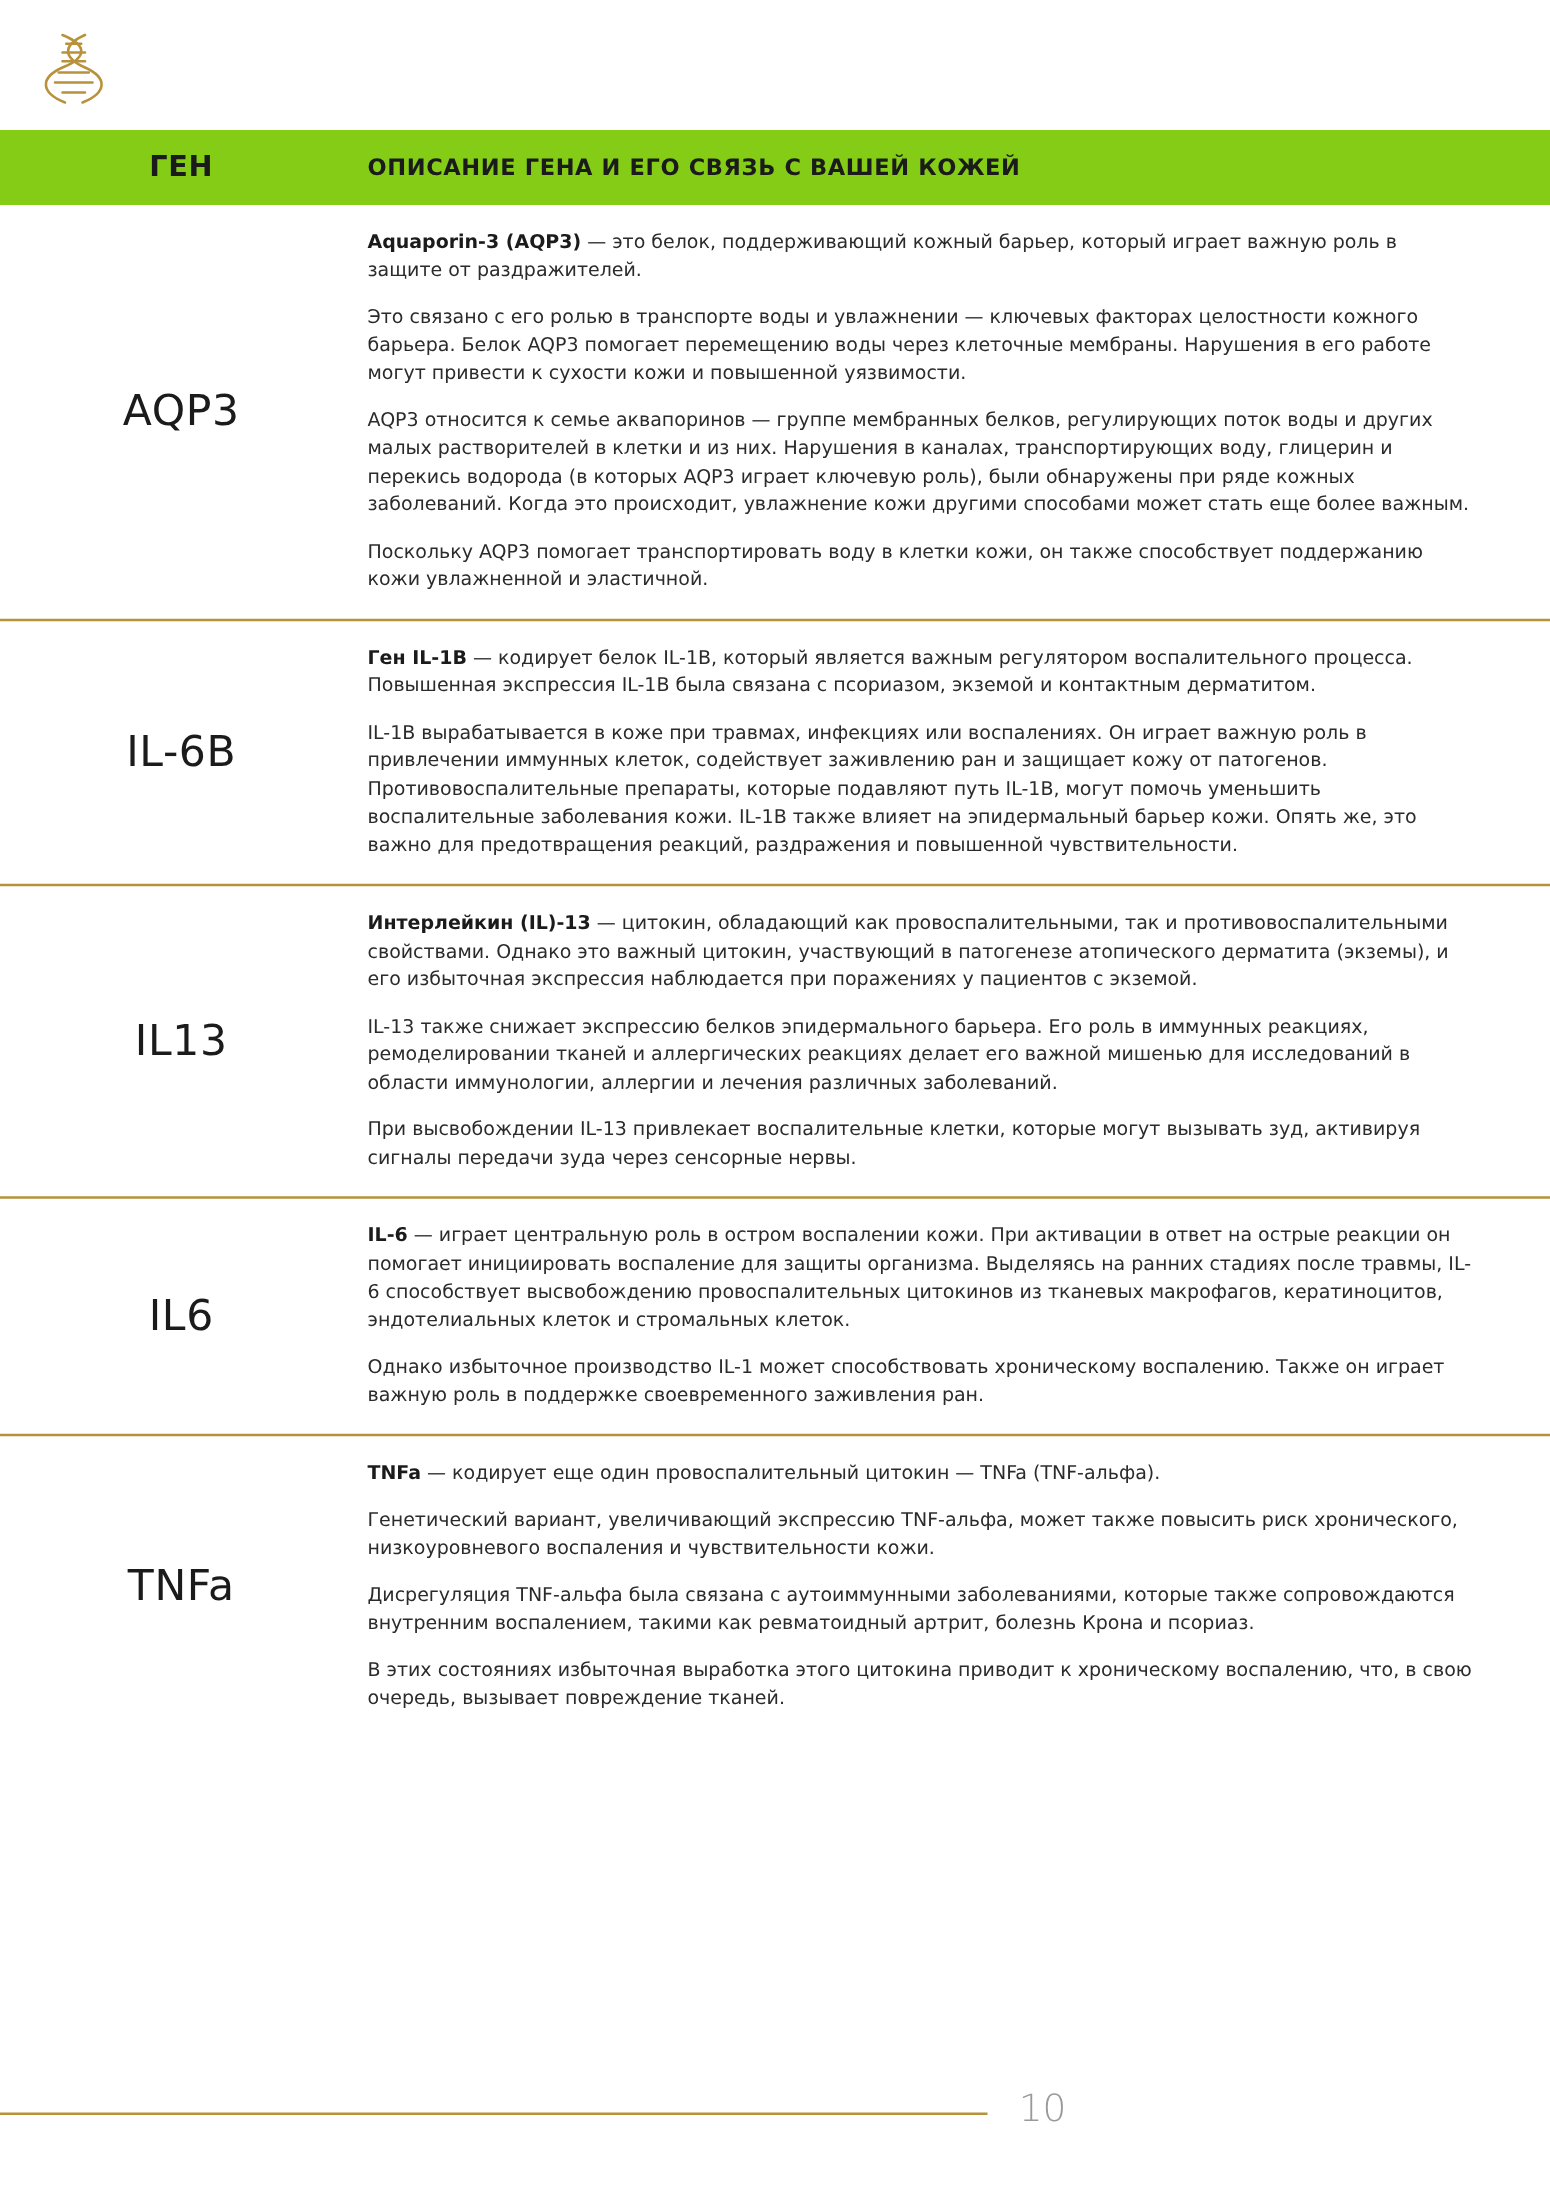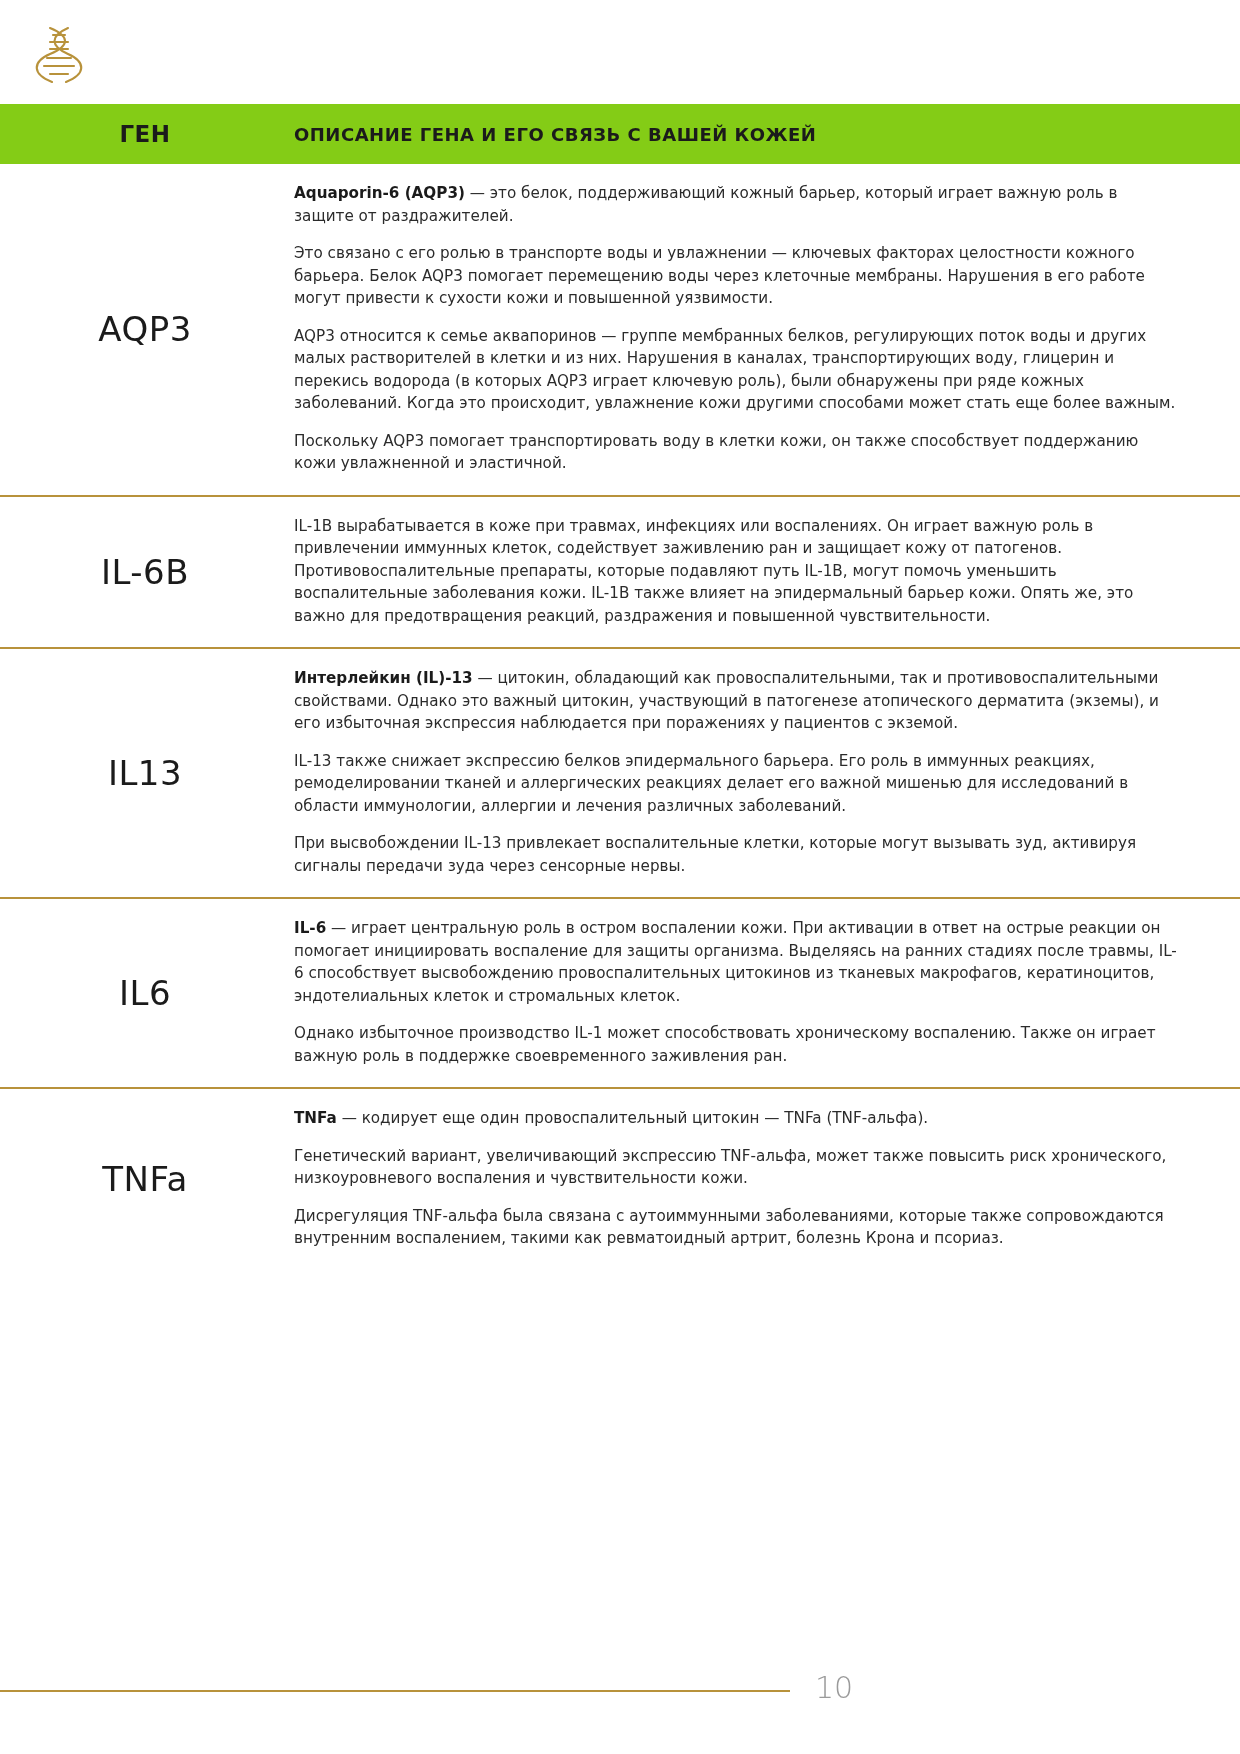--- a/index.html
+++ b/index.html
@@ -135,29 +135,30 @@
 
 <div class="table-head">
   <div class="th-gene">ГЕН</div>
   <div class="th-desc">ОПИСАНИЕ ГЕНА И ЕГО СВЯЗЬ С ВАШЕЙ КОЖЕЙ</div>
 </div>
 
 <div class="rows">
     <div class="row">
       <div class="gene-cell">AQP3</div>
       <div class="desc-cell">
-        <p class="para"><b>Aquaporin-6 (AQP3)</b><span> — это белок, поддерживающий кожный барьер, который играет важную роль в защите от раздражителей.</span></p>
+        <p class="para"><b>Aquaporin-3 (AQP3)</b><span> — это белок, поддерживающий кожный барьер, который играет важную роль в защите от раздражителей.</span></p>
         <p class="para"><span>Это связано с его ролью в транспорте воды и увлажнении — ключевых факторах целостности кожного барьера. Белок AQP3 помогает перемещению воды через клеточные мембраны. Нарушения в его работе могут привести к сухости кожи и повышенной уязвимости.</span></p>
         <p class="para"><span>AQP3 относится к семье аквапоринов — группе мембранных белков, регулирующих поток воды и других малых растворителей в клетки и из них. Нарушения в каналах, транспортирующих воду, глицерин и перекись водорода (в которых AQP3 играет ключевую роль), были обнаружены при ряде кожных заболеваний. Когда это происходит, увлажнение кожи другими способами может стать еще более важным.</span></p>
         <p class="para"><span>Поскольку AQP3 помогает транспортировать воду в клетки кожи, он также способствует поддержанию кожи увлажненной и эластичной.</span></p>
       </div>
     </div>
     <div class="row">
       <div class="gene-cell">IL-6B</div>
       <div class="desc-cell">
+        <p class="para"><b>Ген IL-1B</b><span> — кодирует белок IL-1B, который является важным регулятором воспалительного процесса. Повышенная экспрессия IL-1B была связана с псориазом, экземой и контактным дерматитом.</span></p>
         <p class="para"><span>IL-1B вырабатывается в коже при травмах, инфекциях или воспалениях. Он играет важную роль в привлечении иммунных клеток, содействует заживлению ран и защищает кожу от патогенов. Противовоспалительные препараты, которые подавляют путь IL-1B, могут помочь уменьшить воспалительные заболевания кожи. IL-1B также влияет на эпидермальный барьер кожи. Опять же, это важно для предотвращения реакций, раздражения и повышенной чувствительности.</span></p>
       </div>
     </div>
     <div class="row">
       <div class="gene-cell">IL13</div>
       <div class="desc-cell">
         <p class="para"><b>Интерлейкин (IL)-13</b><span> — цитокин, обладающий как провоспалительными, так и противовоспалительными свойствами. Однако это важный цитокин, участвующий в патогенезе атопического дерматита (экземы), и его избыточная экспрессия наблюдается при поражениях у пациентов с экземой.</span></p>
         <p class="para"><span>IL-13 также снижает экспрессию белков эпидермального барьера. Его роль в иммунных реакциях, ремоделировании тканей и аллергических реакциях делает его важной мишенью для исследований в области иммунологии, аллергии и лечения различных заболеваний.</span></p>
         <p class="para"><span>При высвобождении IL-13 привлекает воспалительные клетки, которые могут вызывать зуд, активируя сигналы передачи зуда через сенсорные нервы.</span></p>
       </div>
@@ -168,20 +169,21 @@
         <p class="para"><b>IL-6</b><span> — играет центральную роль в остром воспалении кожи. При активации в ответ на острые реакции он помогает инициировать воспаление для защиты организма. Выделяясь на ранних стадиях после травмы, IL-6 способствует высвобождению провоспалительных цитокинов из тканевых макрофагов, кератиноцитов, эндотелиальных клеток и стромальных клеток.</span></p>
         <p class="para"><span>Однако избыточное производство IL-1 может способствовать хроническому воспалению. Также он играет важную роль в поддержке своевременного заживления ран.</span></p>
       </div>
     </div>
     <div class="row">
       <div class="gene-cell">TNFa</div>
       <div class="desc-cell">
         <p class="para"><b>TNFa</b><span> — кодирует еще один провоспалительный цитокин — TNFa (TNF-альфа).</span></p>
         <p class="para"><span>Генетический вариант, увеличивающий экспрессию TNF-альфа, может также повысить риск хронического, низкоуровневого воспаления и чувствительности кожи.</span></p>
         <p class="para"><span>Дисрегуляция TNF-альфа была связана с аутоиммунными заболеваниями, которые также сопровождаются внутренним воспалением, такими как ревматоидный артрит, болезнь Крона и псориаз.</span></p>
+        <p class="para"><span>В этих состояниях избыточная выработка этого цитокина приводит к хроническому воспалению, что, в свою очередь, вызывает повреждение тканей.</span></p>
       </div>
     </div>
   </div>
 
 <div class="footer">
   <div class="footer-rule"></div>
   <div class="footer-page">10</div>
 </div>
 
 </body></html>

